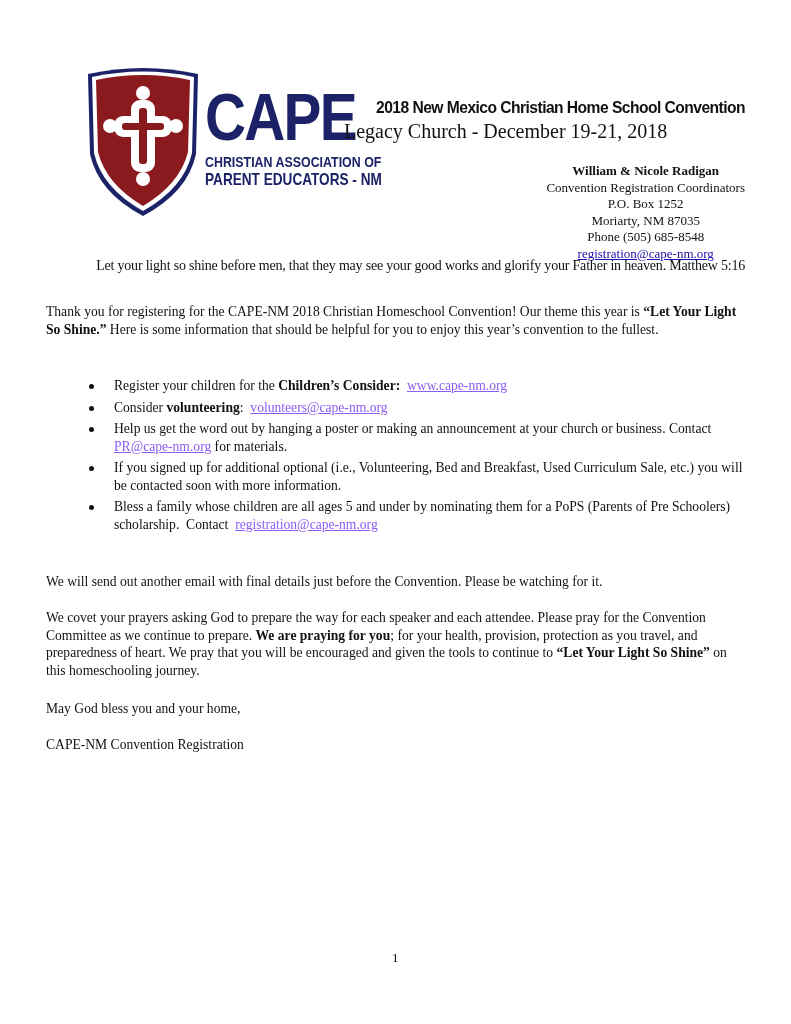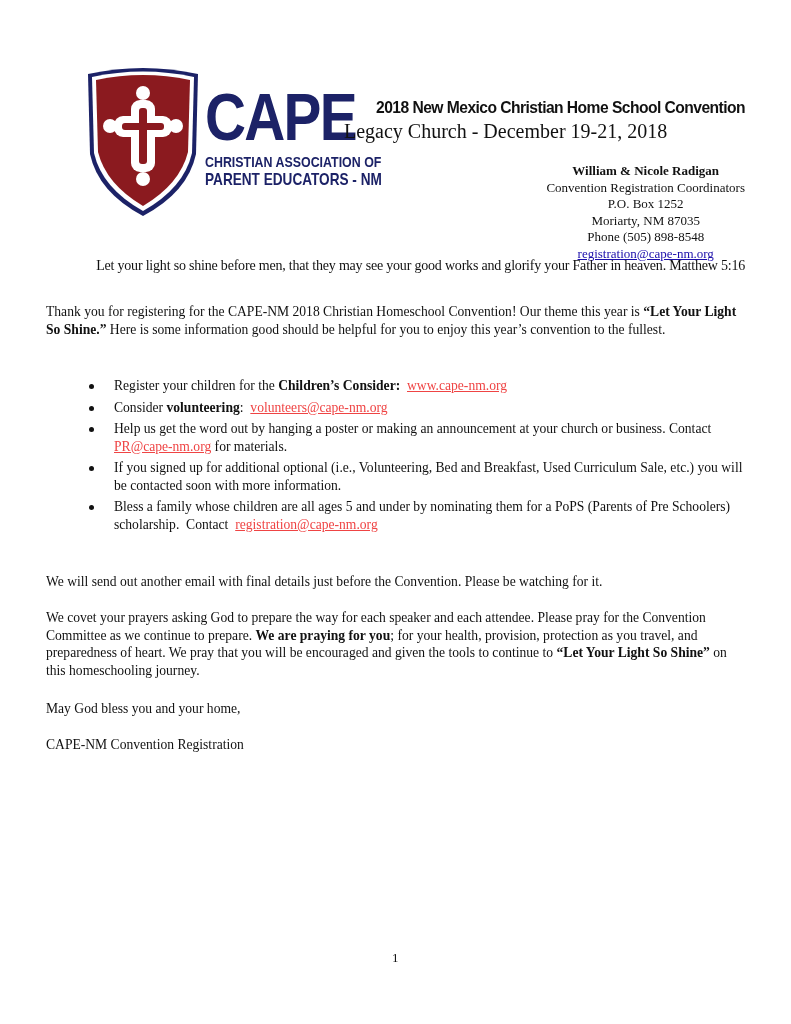--- a/index.html
+++ b/index.html
@@ -23,21 +23,21 @@
     .contact .bold { font-weight: bold; }
     .contact a { color: #1a0dab; text-decoration: underline; }
     .verse { position: absolute; right: 46px; top: 258px; font-size: 14px; white-space: nowrap; letter-spacing: -0.2px; }
 
     .body-text { position: absolute; left: 46px; width: 700px; font-size: 13.6px; line-height: 17.5px; }
     .p1 { top: 303px; }
     .bullets { position: absolute; left: 46px; top: 377px; width: 700px; font-size: 13.6px; line-height: 17.5px; margin: 0; padding: 0; list-style: none; }
     .bullets li { position: relative; padding-left: 44px; margin-bottom: 4px; }
     .bullets li .dot { position: absolute; left: 43px; top: 7px; width: 5px; height: 5px; border-radius: 50%; background: #111; }
     .bullets li .txt { display: block; margin-left: 24px; }
-    a.link { color: #ef4444; text-decoration: underline; }
+    a.link { color: #8b5cf6; text-decoration: underline; }
     .p2 { top: 573px; }
     .p3 { top: 609px; }
     .p4 { top: 700px; }
     .p5 { top: 736px; }
     .page-num { position: absolute; left: 392px; top: 950px; font-size: 13px; }
     b { font-weight: bold; }
   </style>
 </head>
 <body>
 
@@ -67,28 +67,28 @@
 <div class="header-right">
   <div class="conv-title">2018 New Mexico Christian Home School Convention</div>
   <div class="conv-sub">Legacy Church - December 19-21, 2018</div>
 </div>
 
 <div class="contact">
   <div class="bold">William &amp; Nicole Radigan</div>
   <div>Convention Registration Coordinators</div>
   <div>P.O. Box 1252</div>
   <div>Moriarty, NM 87035</div>
-  <div>Phone (505) 898-8548</div>
+  <div>Phone (505) 685-8548</div>
   <div><a>registration@cape-nm.org</a></div>
 </div>
 
 <div class="verse">Let your light so shine before men, that they may see your good works and glorify your Father in heaven. Matthew 5:16</div>
 
 <div class="body-text p1">
-  <span>Thank you for registering for the CAPE-NM 2018 Christian Homeschool Convention!  Our theme this year is </span><b>“Let Your Light So Shine.”</b><span> Here is some information good should be helpful for you to enjoy this year’s convention to the fullest.</span>
+  <span>Thank you for registering for the CAPE-NM 2018 Christian Homeschool Convention!  Our theme this year is </span><b>“Let Your Light So Shine.”</b><span> Here is some information that should be helpful for you to enjoy this year’s convention to the fullest.</span>
 </div>
 
 <ul class="bullets">
   <li>
     <span class="dot"></span>
     <span class="txt"><span>Register your children for the </span><b>Children’s Consider:</b><span style="white-space:pre">  </span><a class="link">www.cape-nm.org</a></span>
   </li>
   <li>
     <span class="dot"></span>
     <span class="txt"><span>Consider </span><b>volunteering</b><span style="white-space:pre">:  </span><a class="link">volunteers@cape-nm.org</a></span>

